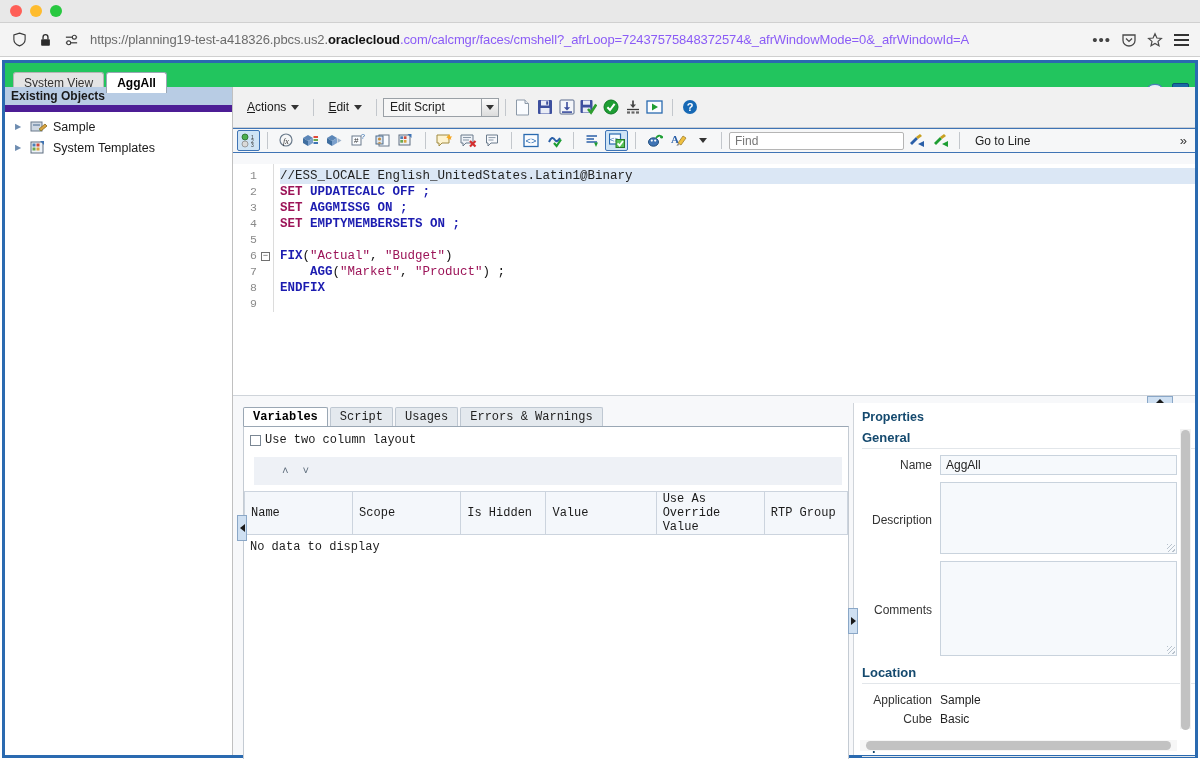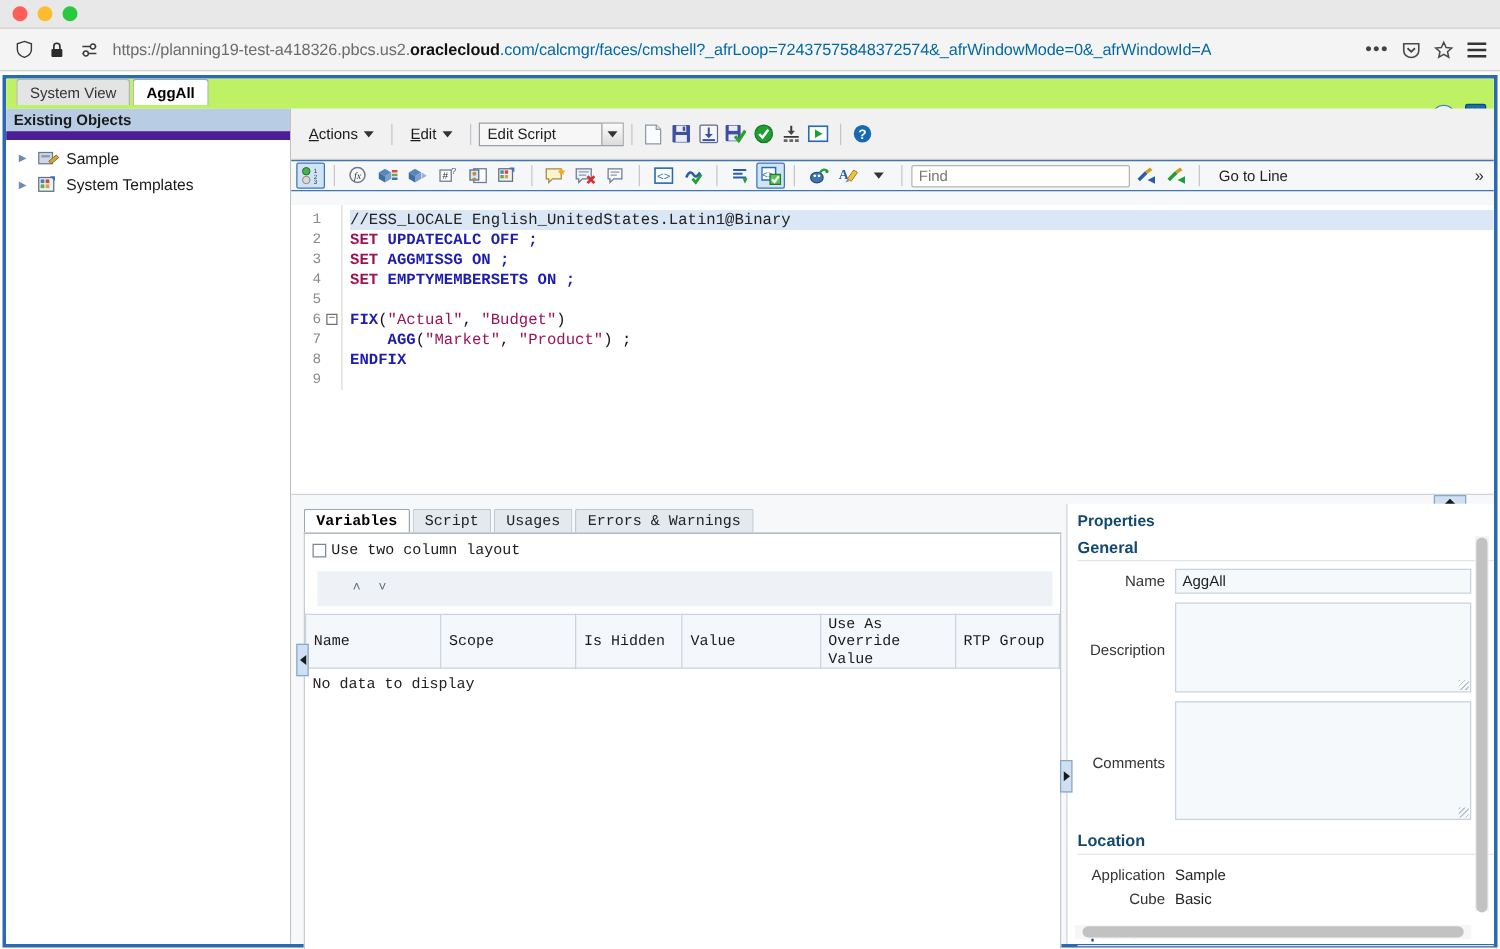--- a/index.html
+++ b/index.html
@@ -36,37 +36,37 @@
   .navicon { width:22px; height:22px; display:flex; align-items:center; justify-content:center; color:#3a3a3a; }
   .urlwrap {
     flex:1; display:flex; align-items:center; gap:6px;
     padding:0 4px; height:24px; overflow:hidden;
   }
   .urltext {
     font-size:13px; color:#6b6b6b; white-space:nowrap;
     overflow:hidden; text-overflow:clip; letter-spacing:-0.1px;
   }
   .urltext b { color:#111; font-weight:700; }
-  .urltext .dark { color:#0369a1; }
+  .urltext .dark { color:#8b5cf6; }
   .dots3 { color:#444; font-size:15px; letter-spacing:1px; padding:0 3px; }
   .star, .shield2 { color:#4a4a4a; }
   .hamb { width:22px; display:flex; flex-direction:column; gap:3px; align-items:center; }
   .hamb i { display:block; width:15px; height:2px; background:#333; }
 
   
   .appframe {
     position:absolute; top:60px; left:2px; right:2px; bottom:1px;
     border:3px solid #2a6ab0; background:#ffffff;
   }
   .apparea { position:relative; width:100%; height:100%; background:#fff; }
 
   
   .tabstrip {
-    height:40px; background:#bef264; position:relative;
-    border-bottom:1px solid #a9b6c2; display:flex; align-items:flex-start;
+    height:40px; background:#22c55e; position:relative;
+    border-bottom:1px solid #a9b6c2; display:flex; align-items:center;
     padding-left:8px; gap:2px;
   }
   .apptab {
     height:21px; padding:0 10px; font-size:12px;
     background:#e4e4e4; border:1px solid #b4b4b4; border-bottom:none;
     border-radius:3px 3px 0 0; display:flex; align-items:center; color:#333;
   }
   .apptab.active { background:#fff; font-weight:bold; color:#000; border-color:#9aa7b4; position:relative; z-index:2; }
   .tabtools { position:absolute; right:6px; bottom:2px; display:flex; align-items:center; gap:8px; }
   .btn-close-x {

